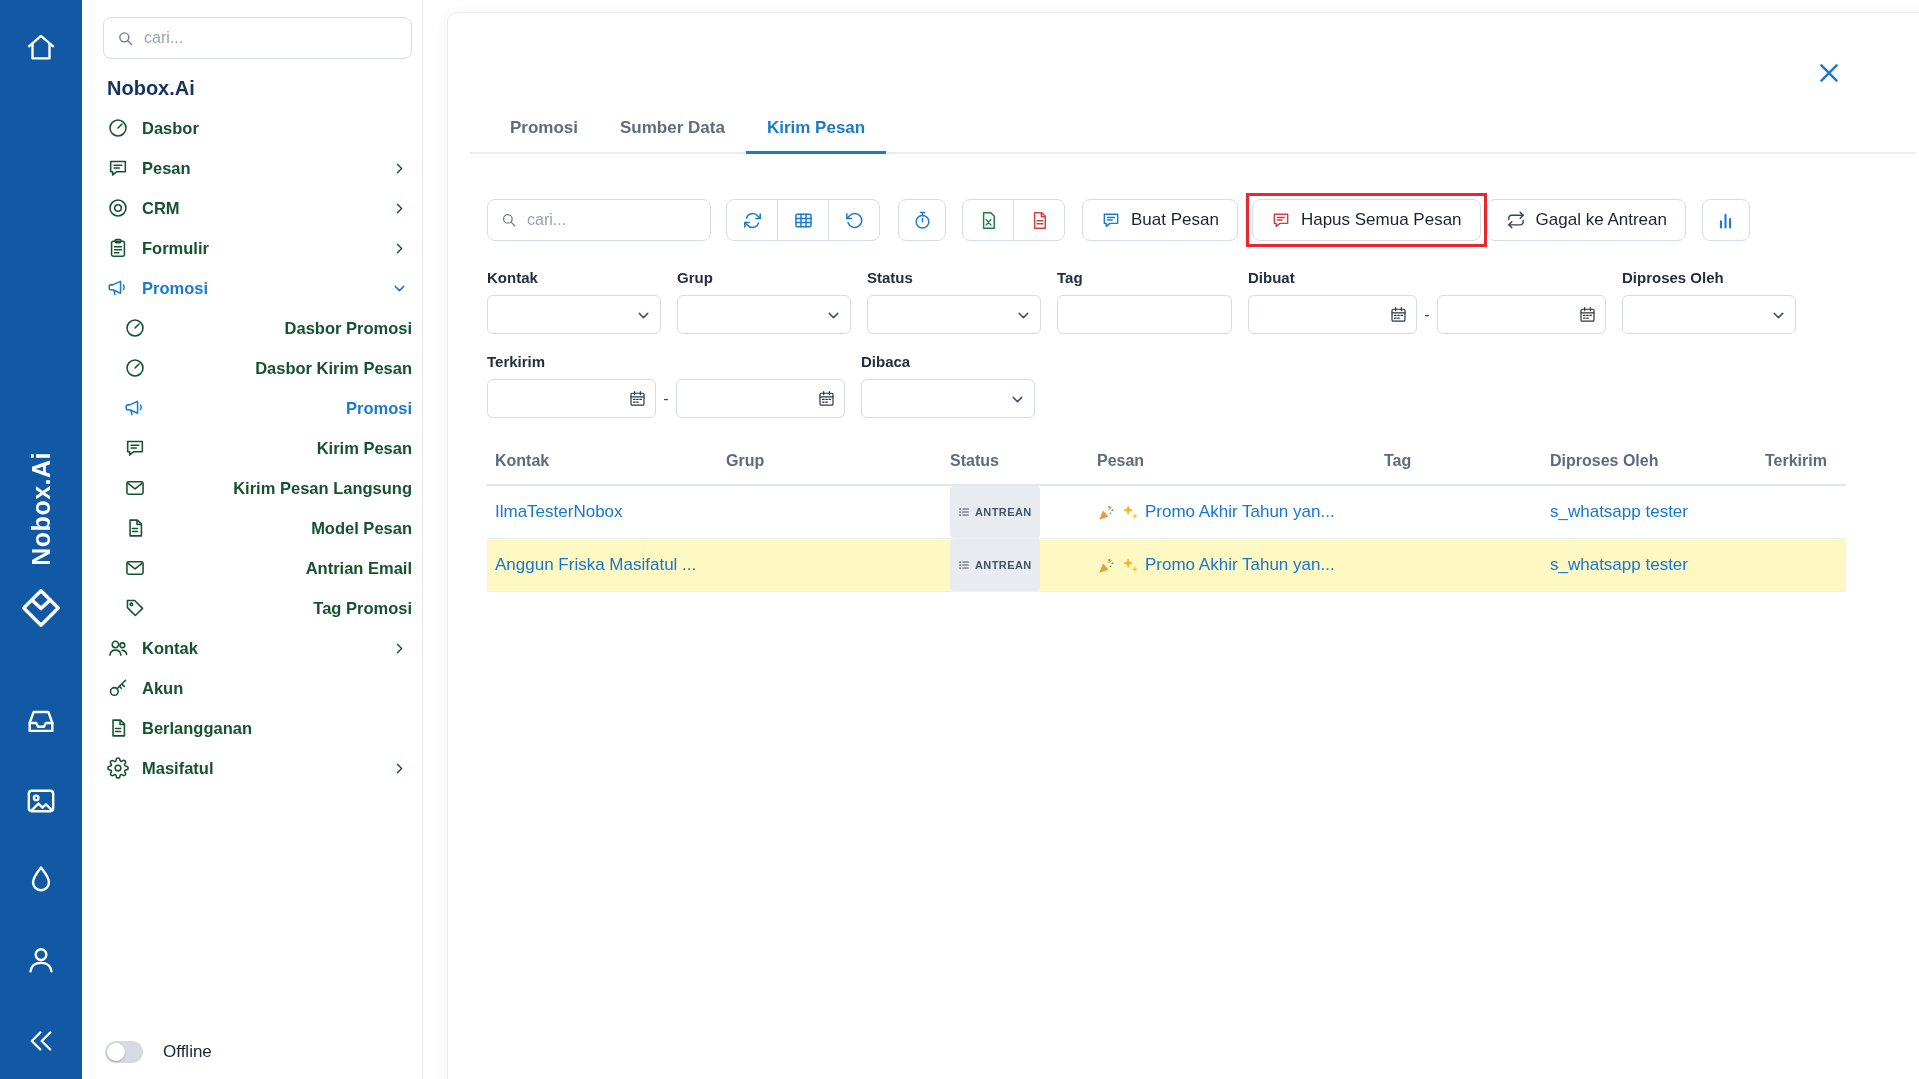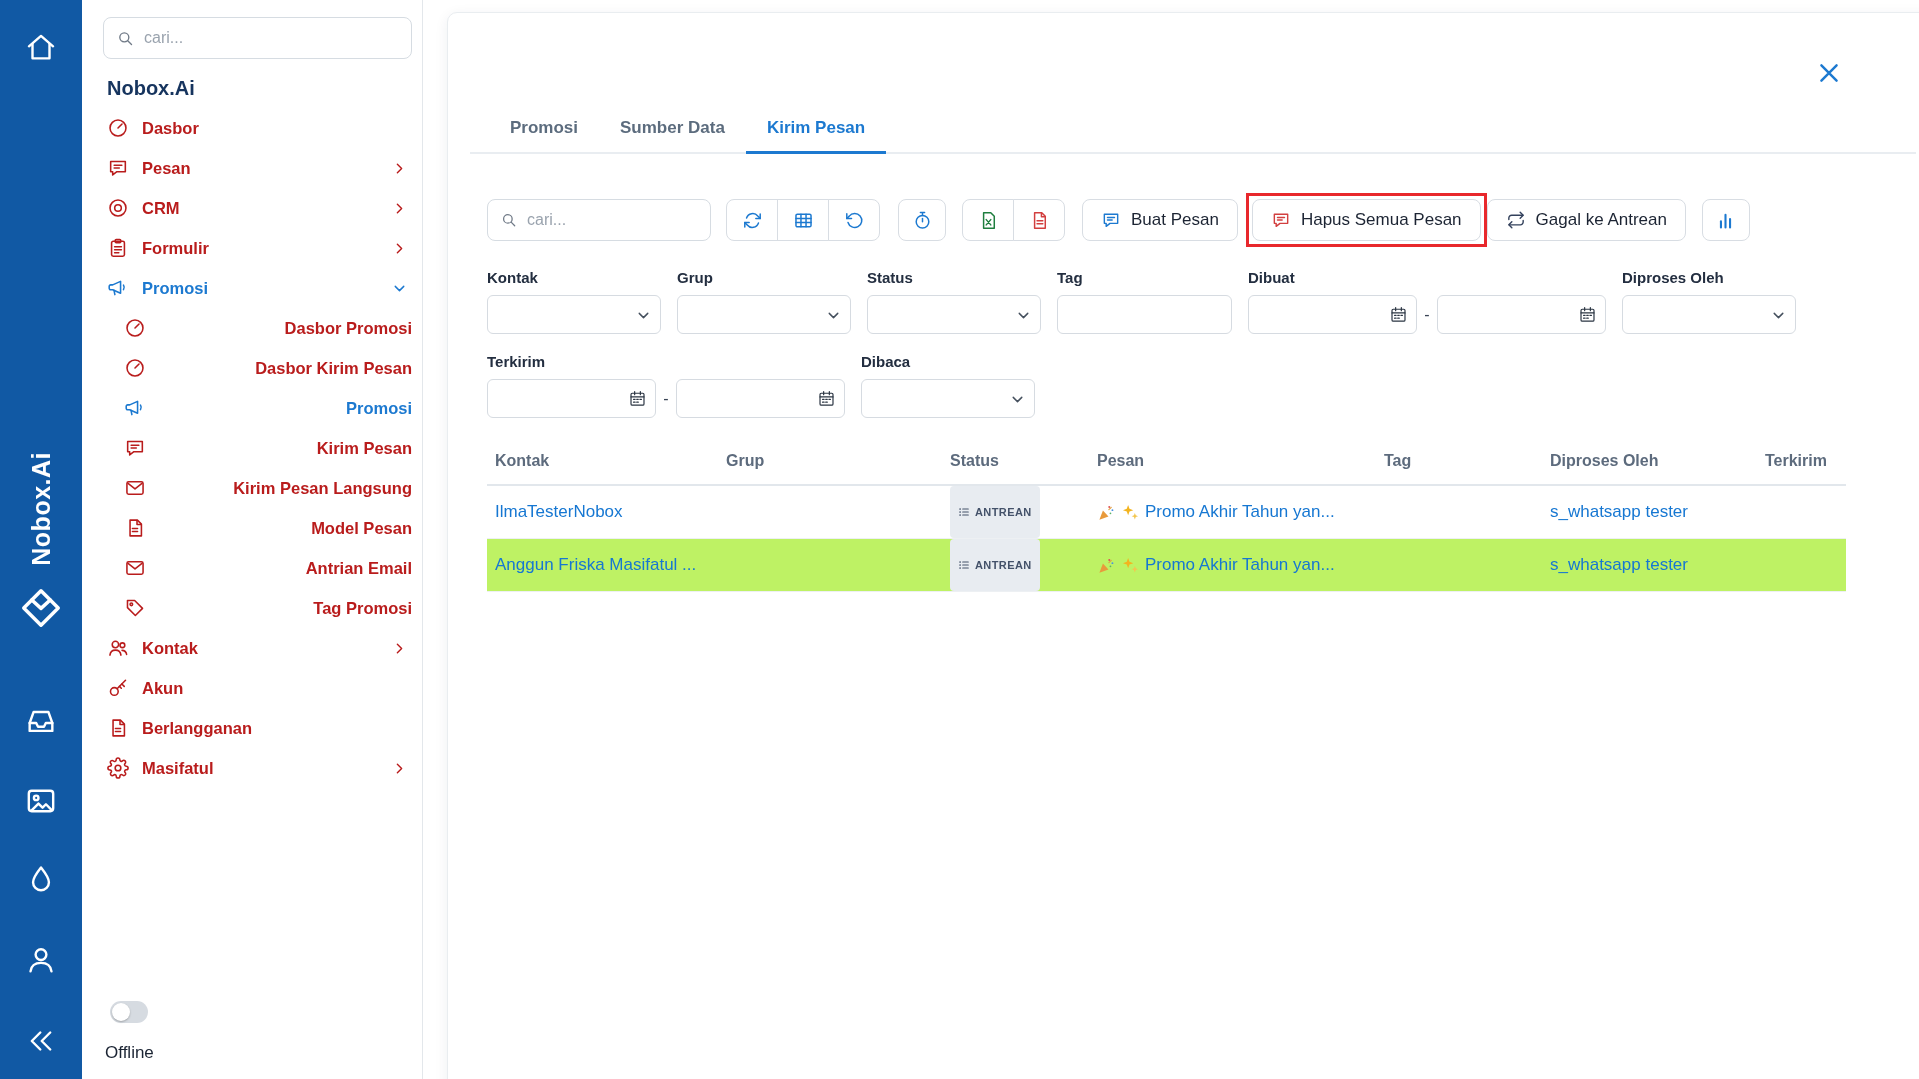--- a/index.html
+++ b/index.html
@@ -18,27 +18,27 @@
   .rail-logo svg { width:100%; height:100%; stroke-width:1.9; }
 
   
   .sidebar { position:absolute; left:82px; top:0; width:341px; height:1079px; background:#fff; border-right:1px solid #e3e7eb; padding:17px 10px 0 21px; z-index:5; }
   .sb-search { display:flex; align-items:center; gap:9px; height:42px; border:1px solid #d6dce2; border-radius:8px; padding:0 12px; color:#707a87; background:#fff; }
   .sb-search svg { width:19px; height:19px; flex:none; }
   .sb-search input { border:0; outline:0; flex:1; min-width:0; font-size:16px; font-family:inherit; color:#333; background:transparent; }
   .sb-search input::placeholder { color:#9aa3ae; }
   .sb-title { margin:18px 0 8px 4px; font-size:20px; font-weight:bold; color:#16345e; }
   .nav { }
-  .nav-item { display:flex; align-items:center; height:40px; cursor:pointer; color:#b91c1c; padding-left:4px; }
+  .nav-item { display:flex; align-items:center; height:40px; cursor:pointer; color:#14532d; padding-left:4px; }
   .nav-item .nic { width:22px; height:22px; margin-right:13px; flex:none; }
   .nav-item .nav-label { font-size:16.5px; font-weight:600; flex:1; white-space:nowrap; overflow:hidden; }
   .nav-item .chev { width:17px; height:17px; margin-right:4px; flex:none; stroke-width:2; }
   .nav-item.sub { padding-left:21px;text-align:right; }
   .nav-item.active { color:#1c79d0; }
-  .offline { position:absolute; bottom:16px; left:23px; display:flex; align-items:center; gap:20px;flex-direction:column; }
+  .offline { position:absolute; bottom:16px; left:23px; display:flex; align-items:center; gap:20px; }
   .toggle { width:38px; height:22px; border-radius:11px; background:#d6dbe1; position:relative; cursor:pointer; }
   .toggle .knob { position:absolute; left:2px; top:2px; width:18px; height:18px; border-radius:50%; background:#fff; box-shadow:0 1px 2px rgba(0,0,0,.25); }
   .offline-label { font-size:17px; color:#1b2433; }
 
   
   .card { position:absolute; left:447px; top:12px; width:1492px; height:1090px; background:#fff; border:1px solid #e9edf0; border-radius:10px; box-shadow:0 3px 14px rgba(30,45,70,.07); padding:0 22px; }
   .card-head { position:relative; height:91px; }
   .card-title { position:absolute; left:18px; top:33px; font-size:27px; font-weight:bold; color:#1b74c9; }
   .close { position:absolute; right:73px; top:46px; width:28px; height:28px; color:#1c79d0; cursor:pointer; }
   .close svg { width:100%; height:100%; stroke-width:2.1; }
@@ -82,21 +82,21 @@
   .dash { width:20px; text-align:center; color:#394455; font-size:16px; }
   .dinput { width:169px; position:relative; }
   .dinput input { width:100%; height:100%; border:0; outline:0; background:transparent; padding:0 32px 0 10px; font-family:inherit; font-size:16px; color:#333; }
   .dinput .cal { position:absolute; right:8px; top:9px; width:19px; height:19px; color:#2a3442; cursor:pointer; }
   .dinput .cal svg { width:100%; height:100%; stroke-width:1.5; }
 
   
   .grid { margin:24px 0 0 17px; border-collapse:collapse; width:1359px; table-layout:fixed; }
   .grid th { font-size:16px; font-weight:bold; color:#5d6b7d; text-align:left; padding:10px 8px 14px; border-bottom:2px solid #e2e7ec; cursor:pointer; white-space:nowrap; }
   .grid td { font-size:17px; padding:0 8px; height:45px; border-bottom:1px solid #edf0f3; color:#2b3950; white-space:nowrap; overflow:hidden; }
-  .grid tr.alt td { background:#bef264; }
+  .grid tr.alt td { background:#fef9c3; }
   .link { color:#1677d2; text-decoration:none; cursor:pointer; }
   .badge { display:inline-flex; align-items:center; gap:5px; background:#e8ecf1; border-radius:4px; padding:20px 8px; font-size:11px; font-weight:bold; color:#44526a; letter-spacing:0.4px; }
   .badge svg { width:12px; height:12px; stroke-width:2.4; }
   .cellflex { display:flex; align-items:center; gap:5px; }
   .emoji { width:19px; height:19px; flex:none; stroke:none; }
 </style>
 </head>
 <body>
 
 <svg width="0" height="0" style="position:absolute">

